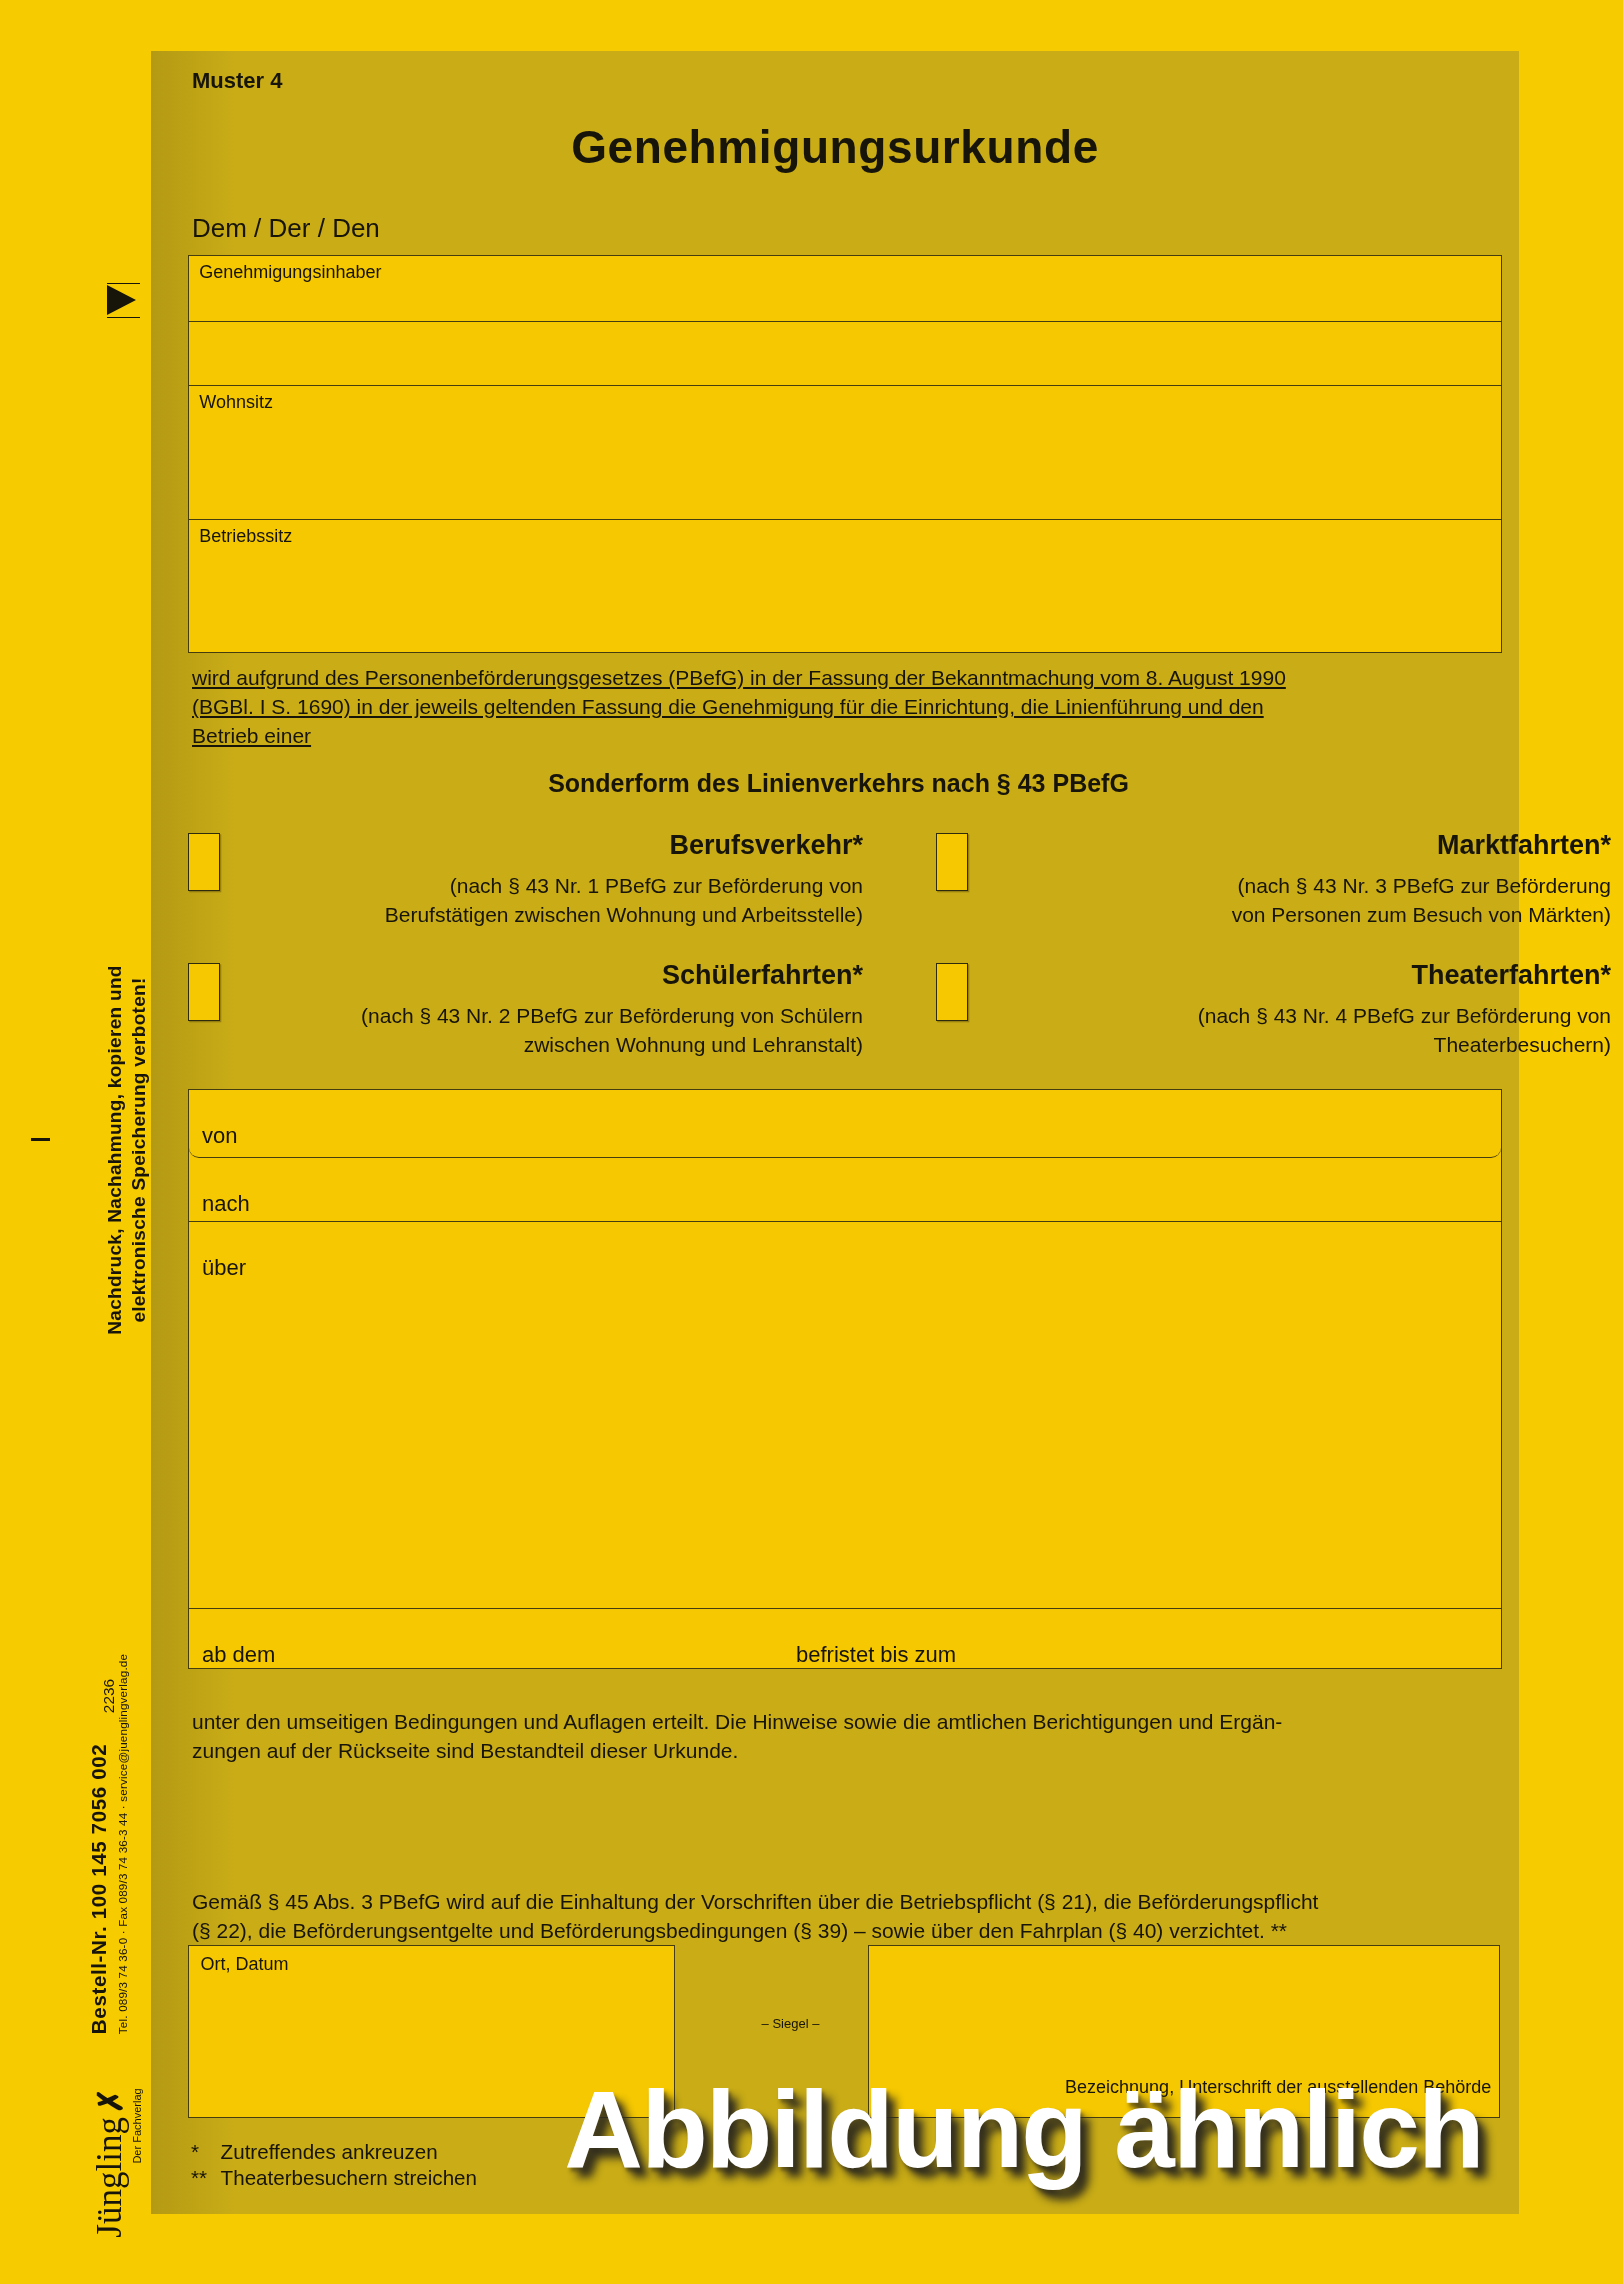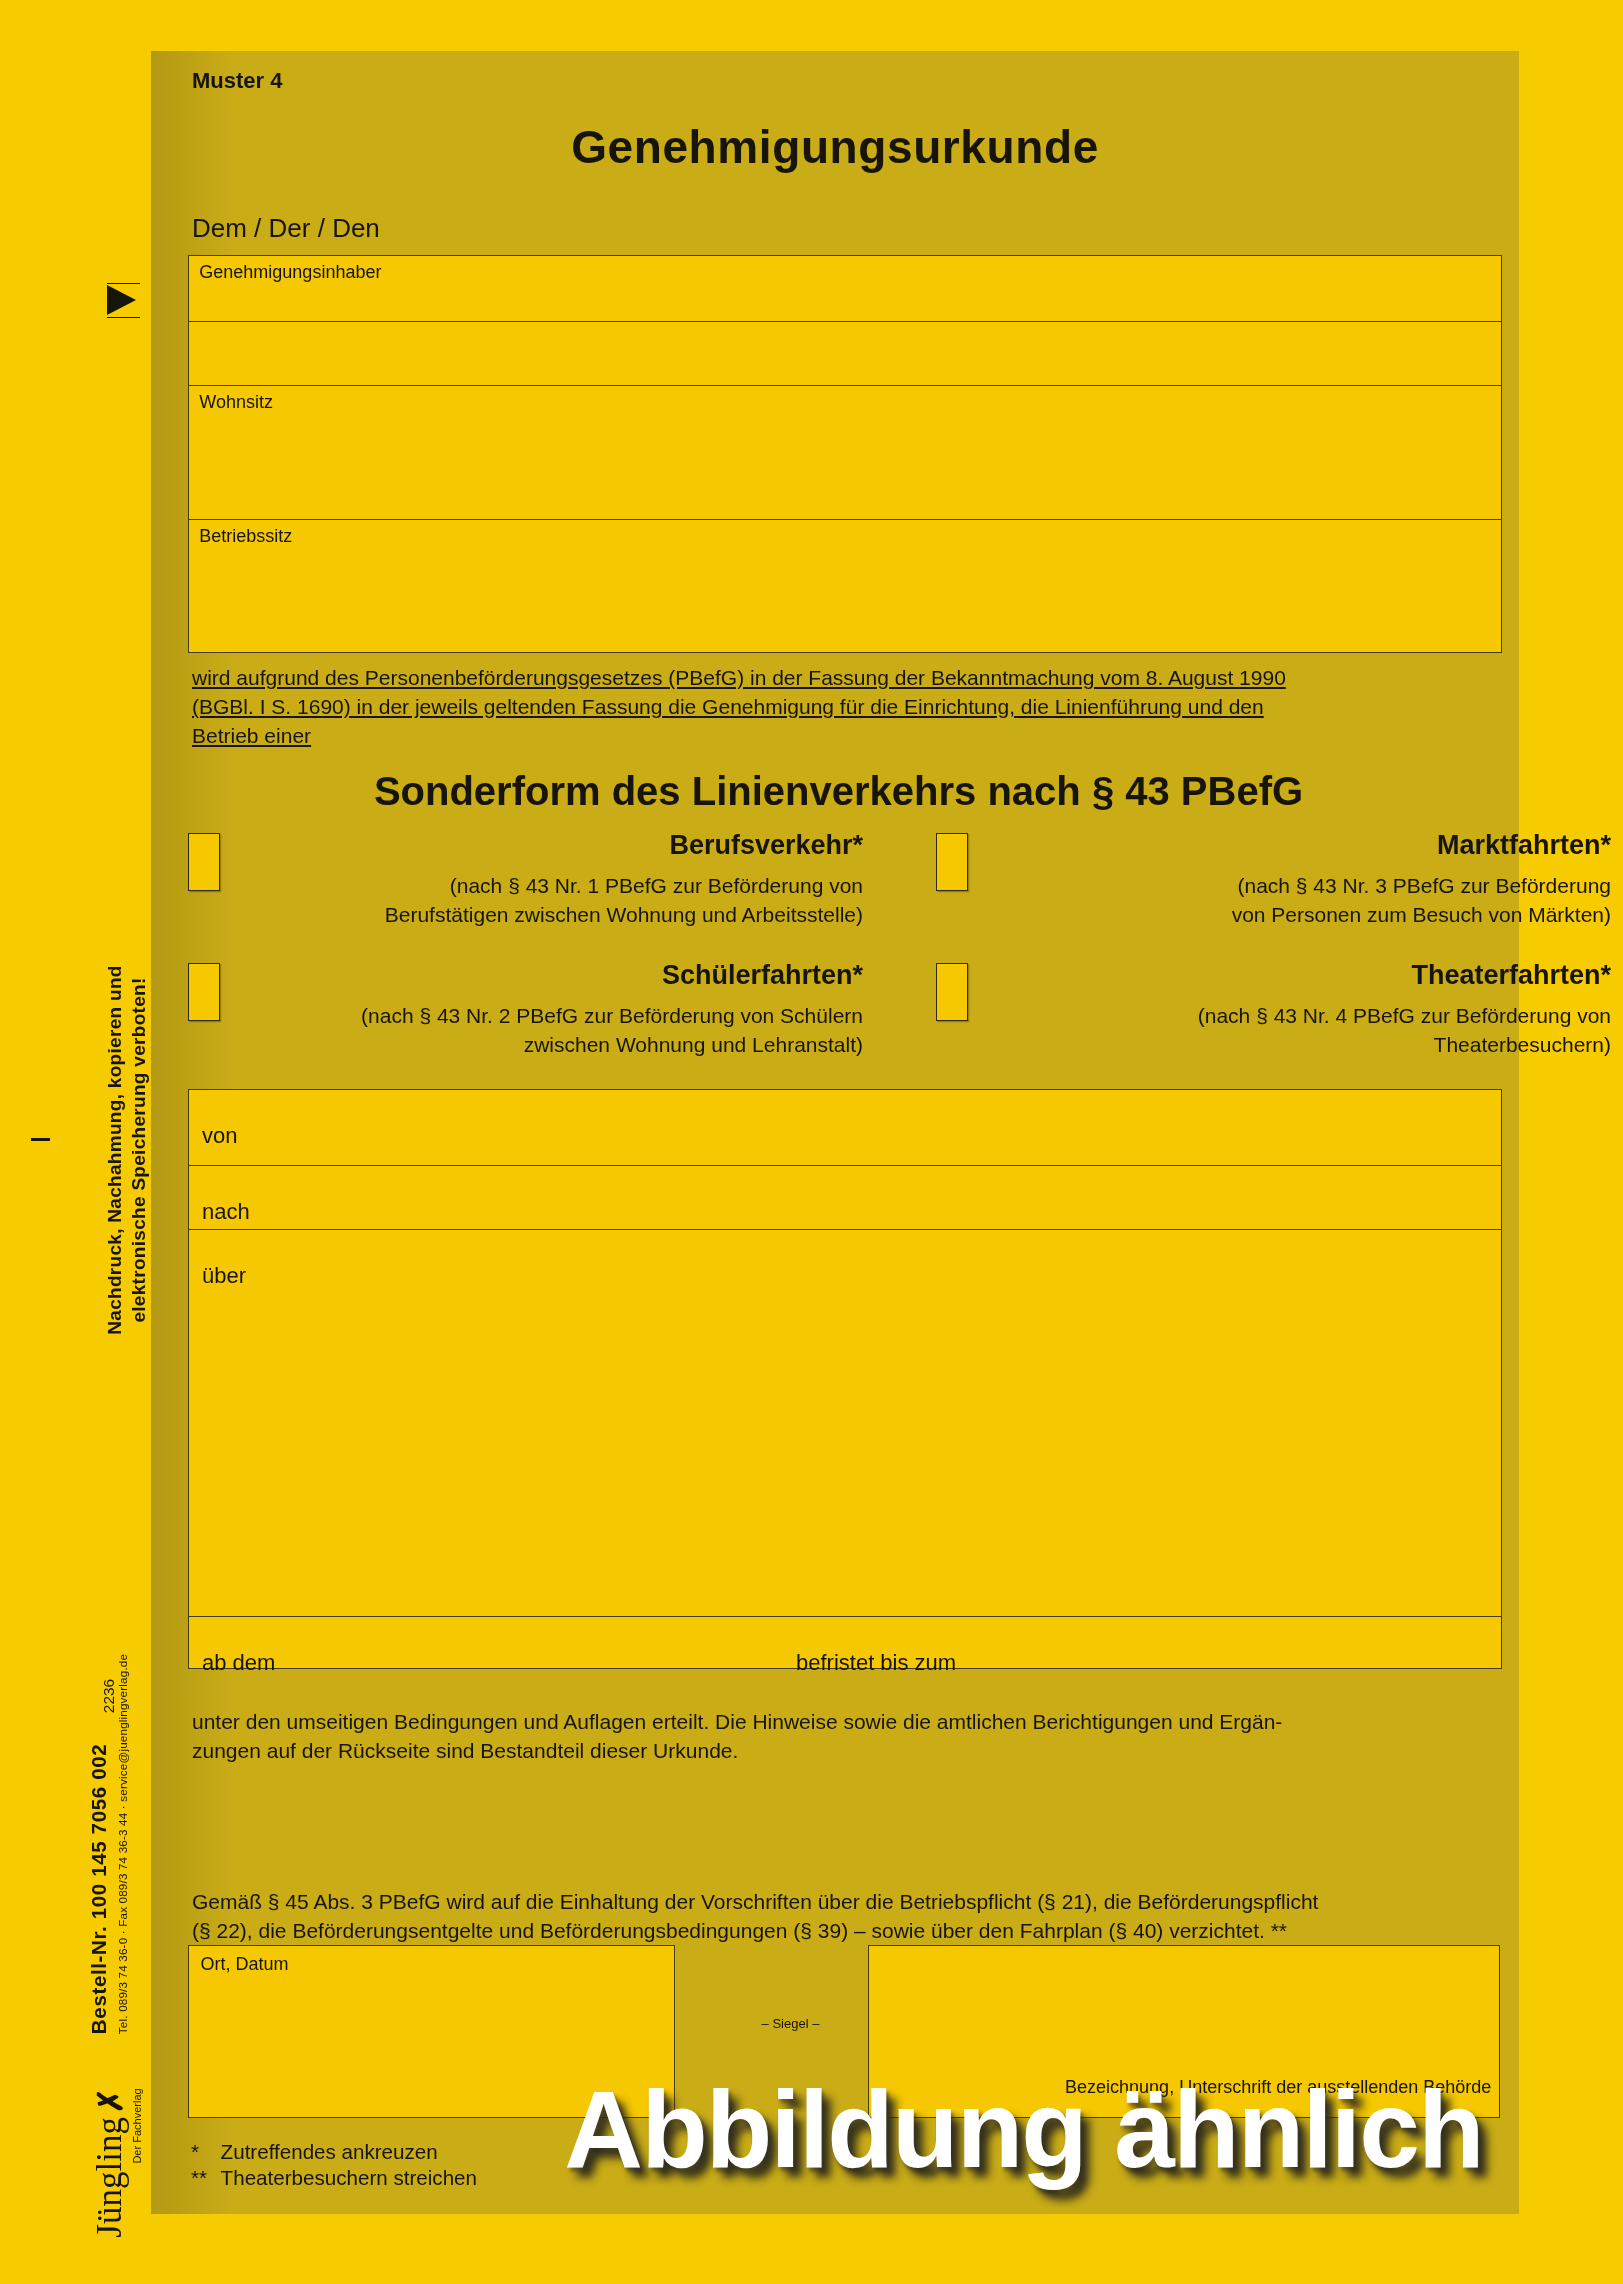--- a/index.html
+++ b/index.html
@@ -30,36 +30,36 @@
   .hrow + .hrow{border-top:1.3px solid var(--line);}
   .hrow .flabel{position:absolute;left:10.3px;top:6.4px;font-size:18px;}
   .flabel{font-size:18px;}
 
   .para{position:absolute;left:41px;width:1324px;font-size:21px;line-height:29px;white-space:pre-line;}
   .intro{top:612px;text-decoration:underline;}
   .terms{top:1656px;}
   .waiver{top:1808px;margin-top:28px;}
 
   .section-heading{position:absolute;left:0;top:718px;width:100%;text-align:center;
-    font-size:40px;font-weight:bold;padding-left:7px;}
+    font-size:25px;font-weight:bold;padding-left:7px;}
 
   .option{position:absolute;width:675px;}
   .opt-1{left:37px;top:779px;}
   .opt-2{left:785px;top:779px;}
   .opt-3{left:37px;top:909px;}
   .opt-4{left:785px;top:909px;}
   .checkbox{position:absolute;left:0;top:2.6px;width:32px;height:58px;background:var(--field);
     border:1.9px solid #2E2A0C;box-shadow:1.3px 1.3px 0 rgba(60,50,10,0.35);}
   .opt-content{margin-left:60px;text-align:right;}
   .opt-label{font-size:27px;font-weight:bold;}
   .opt-desc{margin-top:10.3px;font-size:21px;line-height:29px;white-space:pre-line;}
 
   .route-box{left:37px;top:1038px;width:1314px;height:580px;padding:0;}
   .rrow{position:relative;width:100%;}
-  .rrow-von{height:76px;border-bottom:1.3px solid var(--line);}
+  .rrow-von{height:68px;border-bottom:1.3px solid var(--line);border-radius:10px;}
   .rrow-nach{height:64px;border-bottom:1.3px solid var(--line);}
   .rrow-ueber{height:387px;border-bottom:1.3px solid var(--line);}
   .rrow-valid{height:62px;}
   .rlabel{position:absolute;left:13px;top:33px;font-size:22px;}
   .rlabel-until{left:607px;}
 
   .ort-box{left:37px;top:1894px;width:487px;height:173px;}
   .ort-box .flabel{position:absolute;left:11.6px;top:7.7px;}
   .seal{position:absolute;left:559px;top:1965px;width:161px;text-align:center;font-size:13px;}
   .sig-box{left:717px;top:1894px;width:632px;height:173px;}

